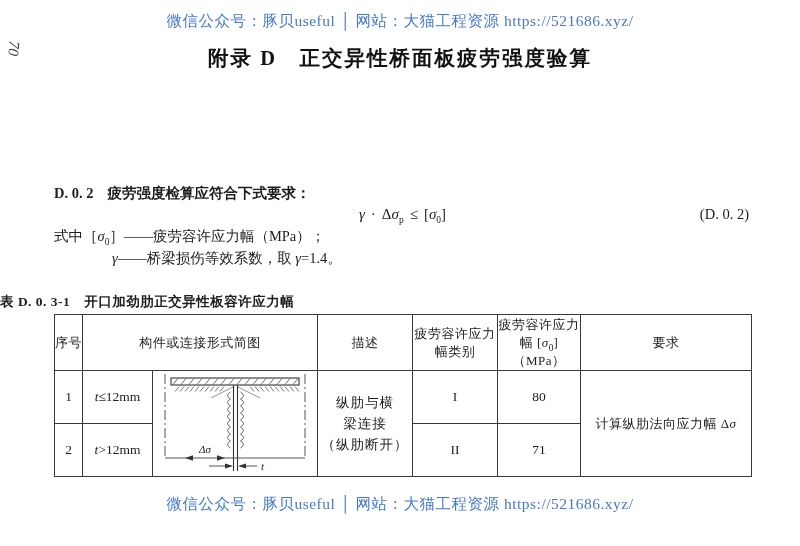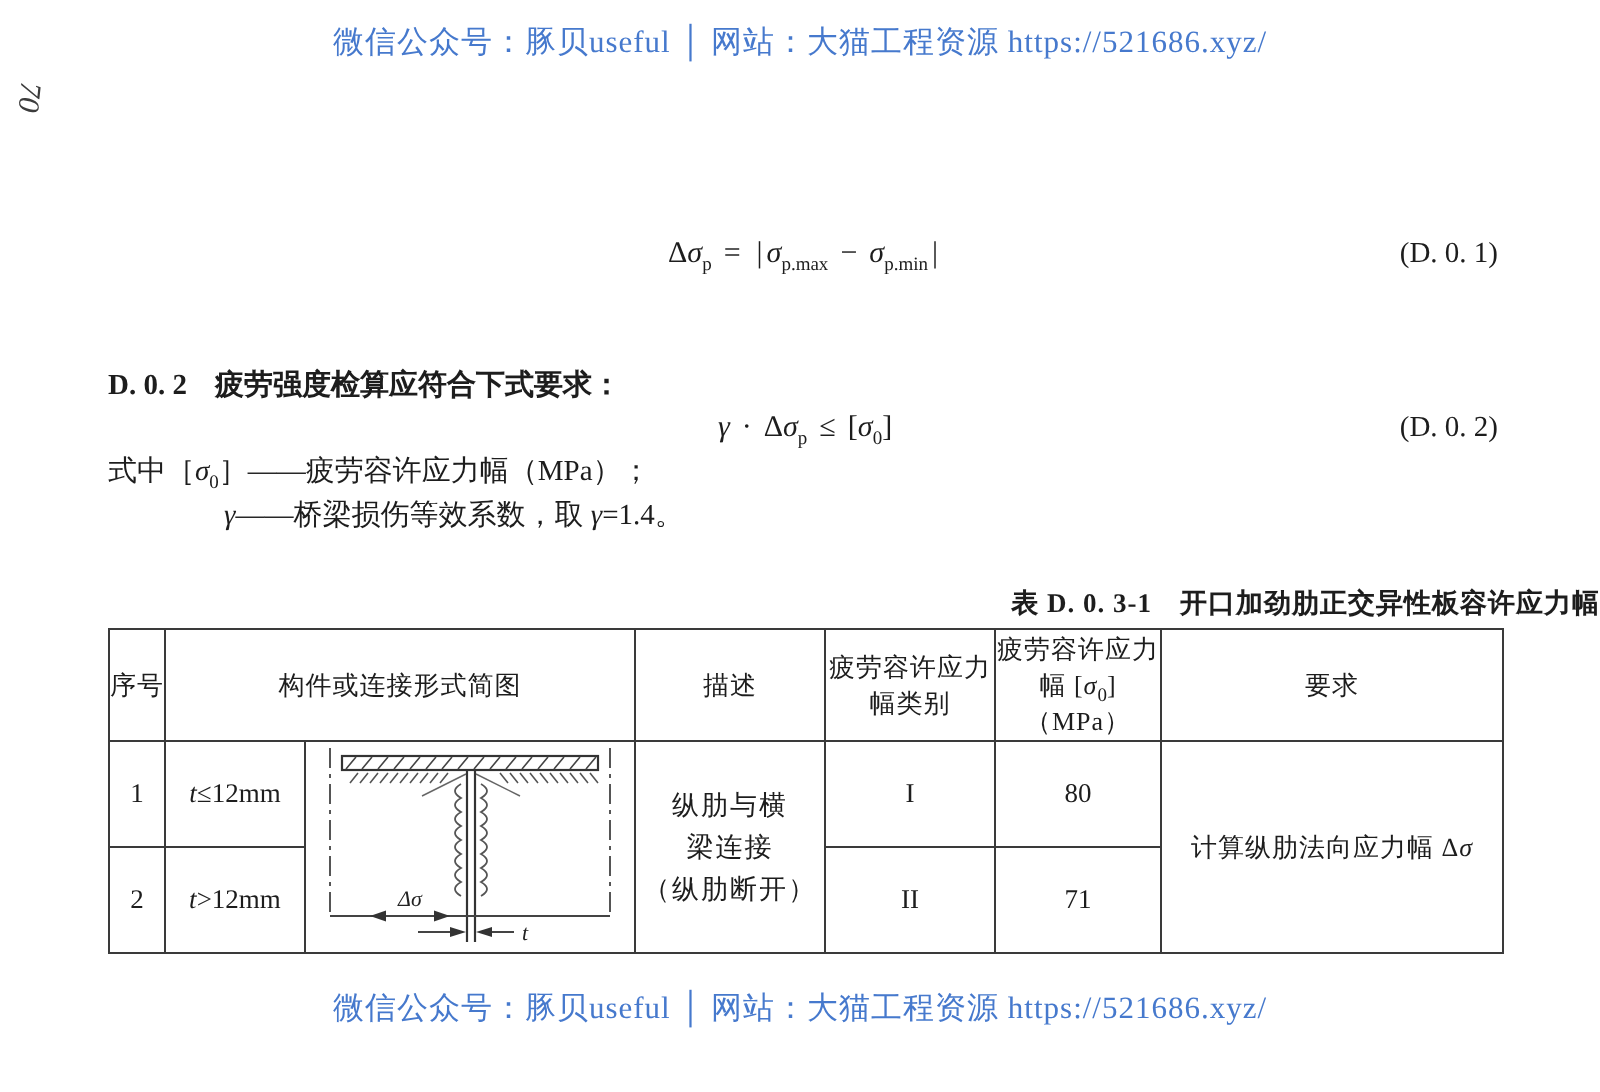--- a/index.html
+++ b/index.html
@@ -28,21 +28,21 @@
   .cnum{font-weight:700;margin-right:14px;}
   .it{font-style:italic;}
   sub{font-size:9.5px;line-height:0;letter-spacing:0;}
   .eq-line{text-align:center;font-size:15px;}
   .eq-label{position:absolute;right:2px;top:0;font-size:14.5px;font-style:normal;}
   .op{margin:0 6px;}
   .bar{margin:0 2px;}
   .ind1{padding-left:47px;}
   .ind2{padding-left:58px;}
   .tbl-title{
-    position:absolute;top:293px;left:0;width:800px;text-align:right;
+    position:absolute;top:293px;left:0;width:800px;text-align:left;
     font-size:13.5px;font-weight:700;letter-spacing:.5px;
   }
   table.spec{
     position:absolute;top:314px;left:54px;border-collapse:collapse;table-layout:fixed;
     font-size:13.5px;color:#1d1d1d;
   }
   table.spec td,table.spec th{
     border:1px solid #3a3a3a;text-align:center;vertical-align:middle;
     padding:0;font-weight:400;overflow:hidden;
   }
@@ -55,26 +55,23 @@
 </style>
 </head>
 <body>
 
 <div class="page">
 
   <div class="watermark wm-top">微信公众号：豚贝useful │ 网站：大猫工程资源 https://521686.xyz/</div>
 
   <div class="page-num">70</div>
 
+  <div class="doc-title">附录 D　正交异性桥面板疲劳强度验算</div>
 
 
-  <div class="line eq-line" style="top:117px">
-    <span>Δ</span><span class="it">σ</span><sub>p</sub><span class="op">=</span><span class="bar">|</span><span class="it">σ</span><sub>p.max</sub><span class="op">−</span><span class="it">σ</span><sub>p.min</sub><span class="bar">|</span>
-    <span class="eq-label">(D. 0. 1)</span>
-  </div>
 
 
 
   <div class="line bold" style="top:183px">
     <span class="cnum">D. 0. 2</span><span>疲劳强度检算应符合下式要求：</span>
   </div>
 
   <div class="line eq-line" style="top:204px">
     <span class="it">γ</span><span class="op">·</span><span>Δ</span><span class="it">σ</span><sub>p</sub><span class="op">≤</span><span>[</span><span class="it">σ</span><sub>0</sub><span>]</span>
     <span class="eq-label">(D. 0. 2)</span>

